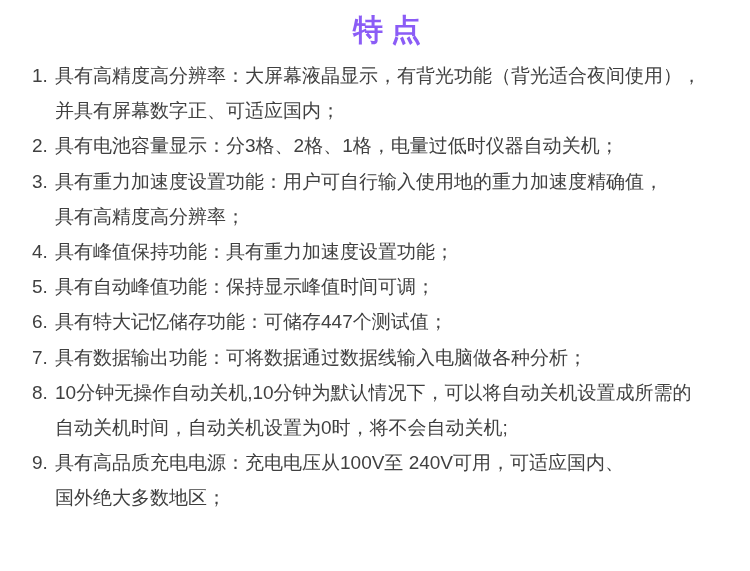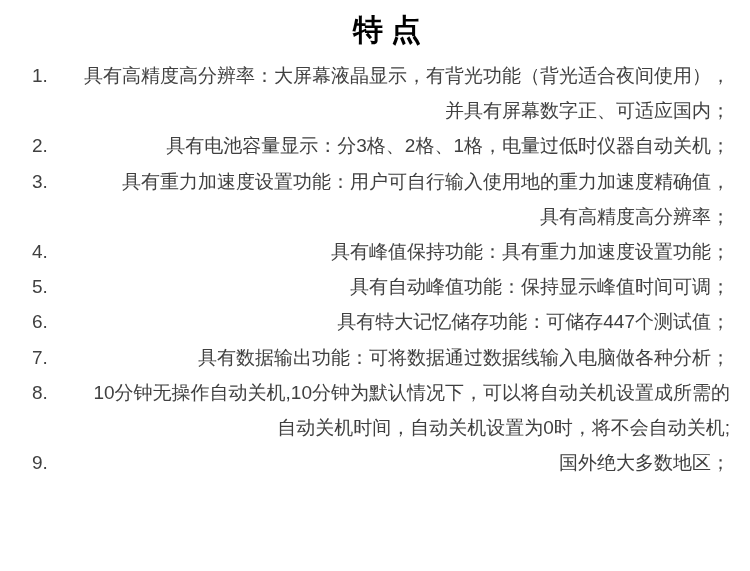--- a/index.html
+++ b/index.html
@@ -11,21 +11,21 @@
     overflow: hidden;
     font-family: "Liberation Sans", sans-serif;
   }
   .title {
     margin: 0;
     padding-top: 12px;
     text-align: center;
     font-family: "DejaVu Serif", serif;
     font-size: 30px;
     font-weight: bold;
-    color: #000000;
+    color: #8b5cf6;
     letter-spacing: 8px;
     text-indent: 8px; 
     line-height: 36px;
     padding-left: 24px;
   }
   .feature-list {
     list-style: none;
     margin: 0;
     padding: 10px 20px 0 32px;
   }
@@ -34,21 +34,21 @@
     align-items: flex-start;
     color: #404040;
     font-size: 19px;
     line-height: 35.2px;
   }
   .feature-num {
     flex: none;
     width: 23px;
   }
   .feature-text { flex: 1; }
-  .line { display: block; white-space: nowrap; text-align: right; }
+  .line { display: block; white-space: nowrap; }
 </style>
 </head>
 <body>
 
 <div class="page">
   <h1 class="title">特点</h1>
 
   <ol class="feature-list">
 
     <li class="feature-item">
@@ -106,18 +106,19 @@
       <span class="feature-num">8.</span>
       <span class="feature-text">
         <span class="line">10分钟无操作自动关机,10分钟为默认情况下，可以将自动关机设置成所需的</span>
         <span class="line">自动关机时间，自动关机设置为0时，将不会自动关机;</span>
       </span>
     </li>
 
     <li class="feature-item">
       <span class="feature-num">9.</span>
       <span class="feature-text">
+        <span class="line">具有高品质充电电源：充电电压从100V至 240V可用，可适应国内、</span>
         <span class="line">国外绝大多数地区；</span>
       </span>
     </li>
 
   </ol>
 </div>
 
 </body></html>

